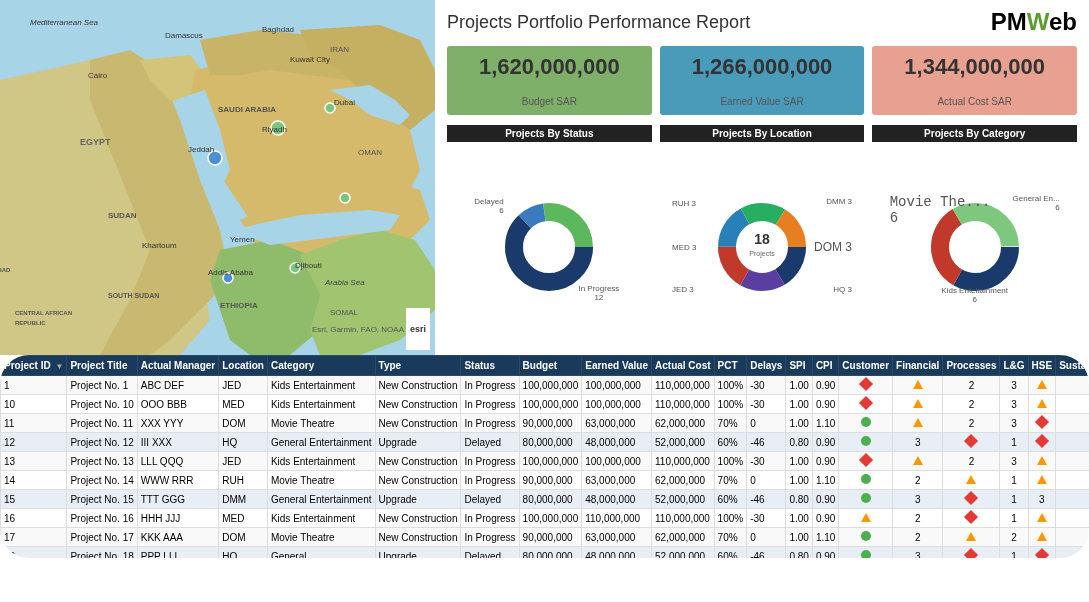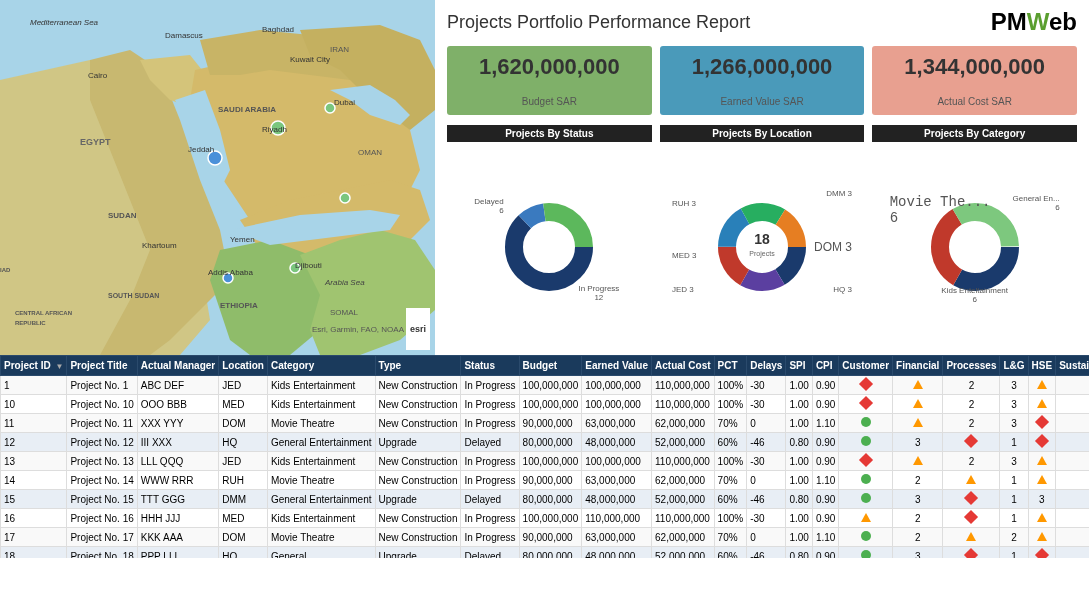--- a/index.html
+++ b/index.html
@@ -80,21 +80,21 @@
       white-space: nowrap;
       font-size: 10px;
     }
     .project-table tr:nth-child(odd) { background: #f9f9f9; }
     .project-table tr:nth-child(even) { background: #fff; }
     .project-table tr.group-row td { background: #e8eef5; }
 
     .status-dot { display: inline-block; width: 8px; height: 8px; border-radius: 50%; }
     .dot-red { background: #f44336; }
 
-    .scroll-container { height: 203px; overflow-y: auto; overflow-x: auto; }
+    .scroll-container { height: 203px; overflow-y: auto; overflow-x: auto; border-radius: 29px; }
 
     .sort-arrow { font-size: 8px; color: #aaa; margin-left: 2px; }
   </style>
 </head>
 <body>
 
 <div class="main-container">
 
   <div class="top-section">
 
@@ -206,22 +206,22 @@
               <circle cx="45" cy="45" r="35" fill="none" stroke="#5cb85c" stroke-width="18" stroke-dasharray="60 160" stroke-dashoffset="-160"></circle>
               <circle cx="45" cy="45" r="18" fill="white"></circle>
             </svg>
             <div style="position:absolute; bottom:2px; right:0px; font-size:8px; color:#555; text-align:center;">In Progress<br>12</div>
           </div>
         </div>
 
         <div class="chart-container">
           <div style="position:relative; width:180px; height:115px; display:flex; align-items:center; justify-content:center;">
             <div style="position:absolute; left:0px; top:10px; font-size:8px; color:#555;">RUH 3</div>
-            <div style="position:absolute; right:0px; top:0; font-size:8px; color:#555;padding-left:24px;">DMM 3</div>
-            <div style="position:absolute; left:0px; top:50%; transform:translateY(-50%); font-size:8px; color:#555;margin-top:8px;">MED 3</div>
+            <div style="position:absolute; right:0px; top:8px; font-size:8px; color:#555;padding-left:24px;">DMM 3</div>
+            <div style="position:absolute; left:0px; top:50%; transform:translateY(-50%); font-size:8px; color:#555;">MED 3</div>
             <div style="position:absolute; right:0px; top:50%; transform:translateY(-50%); font-size:12px; color:#555;">DOM 3</div>
             <div style="position:absolute; left:0px; bottom:10px; font-size:8px; color:#555;">JED 3</div>
             <div style="position:absolute; right:0px; bottom:10px; font-size:8px; color:#555;">HQ 3</div>
             <svg width="90" height="90" viewBox="0 0 90 90">
               <circle cx="45" cy="45" r="35" fill="none" stroke="#1a3a6c" stroke-width="18" stroke-dasharray="36 184"></circle>
               <circle cx="45" cy="45" r="35" fill="none" stroke="#5b3fa0" stroke-width="18" stroke-dasharray="37 183" stroke-dashoffset="-36"></circle>
               <circle cx="45" cy="45" r="35" fill="none" stroke="#c0392b" stroke-width="18" stroke-dasharray="37 183" stroke-dashoffset="-73"></circle>
               <circle cx="45" cy="45" r="35" fill="none" stroke="#2980b9" stroke-width="18" stroke-dasharray="37 183" stroke-dashoffset="-110"></circle>
               <circle cx="45" cy="45" r="35" fill="none" stroke="#27ae60" stroke-width="18" stroke-dasharray="37 183" stroke-dashoffset="-147"></circle>
               <circle cx="45" cy="45" r="35" fill="none" stroke="#e67e22" stroke-width="18" stroke-dasharray="36 184" stroke-dashoffset="-184"></circle>

